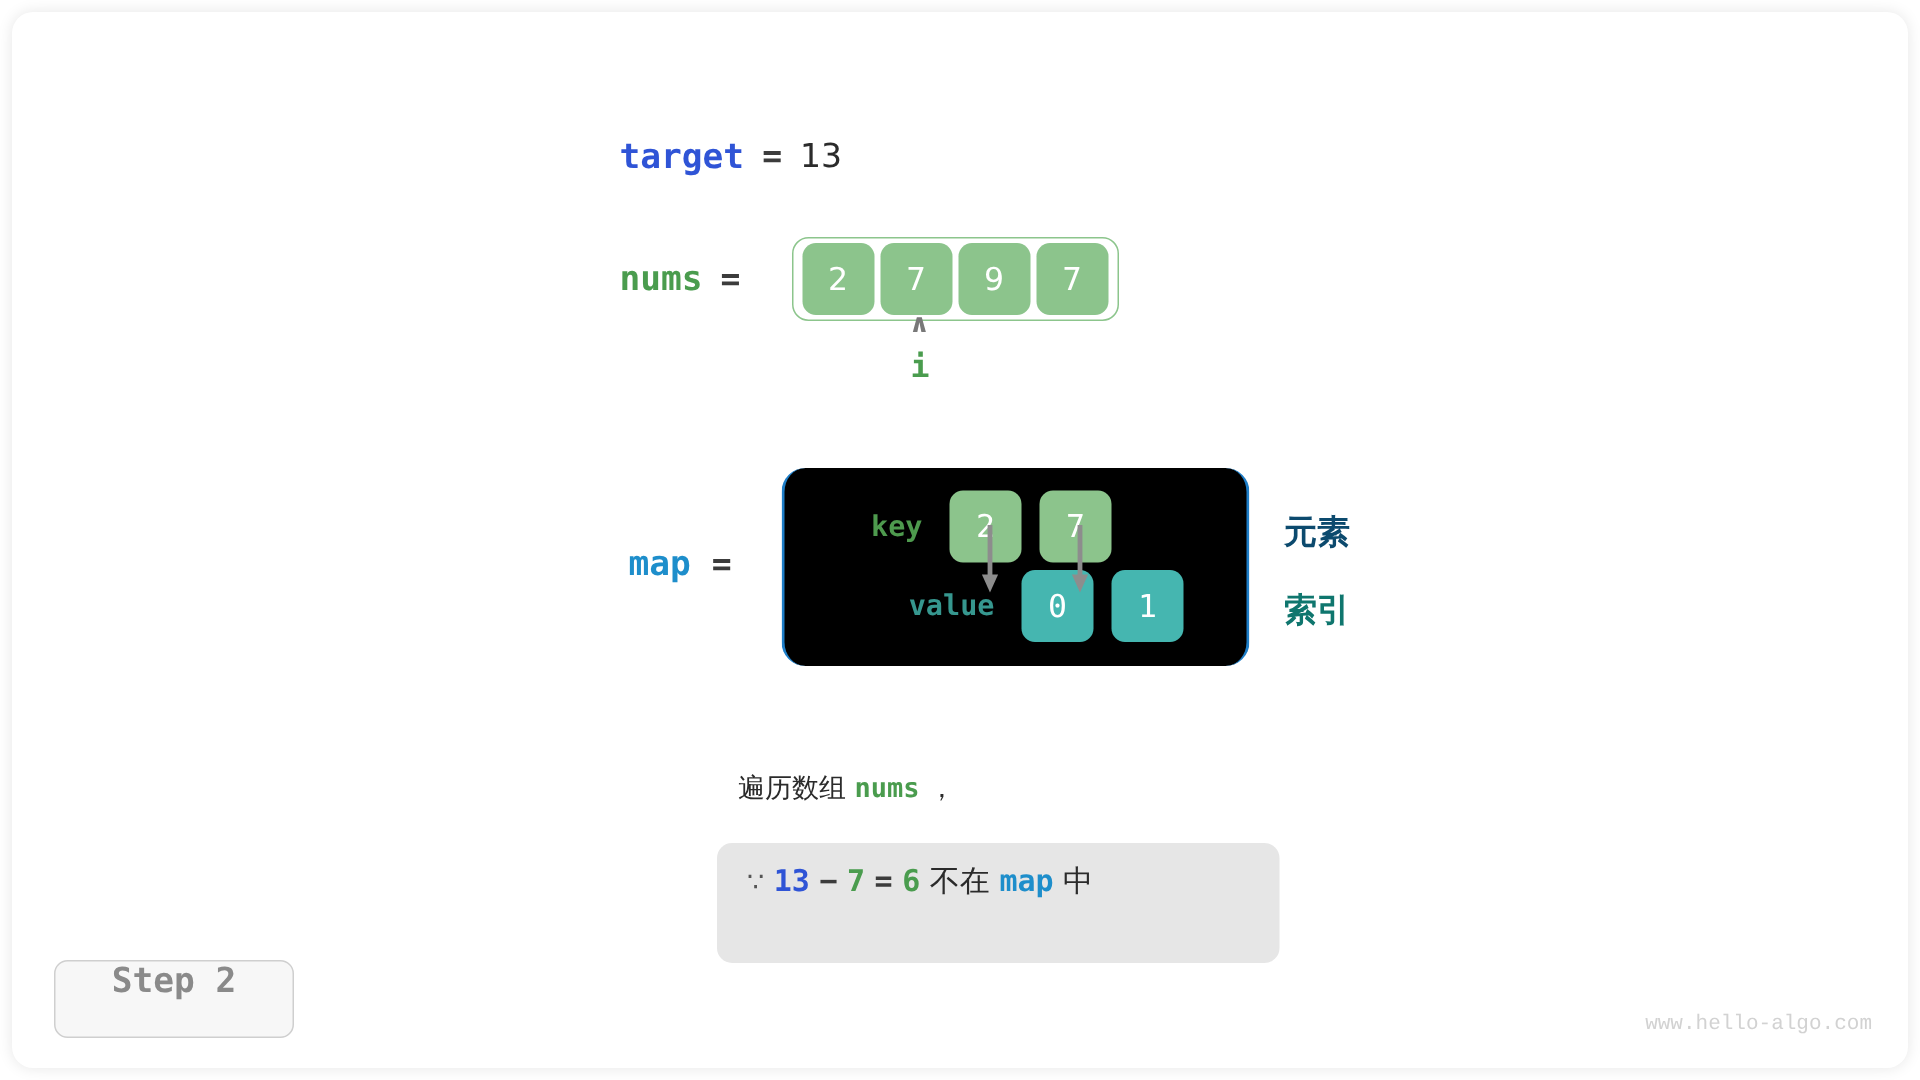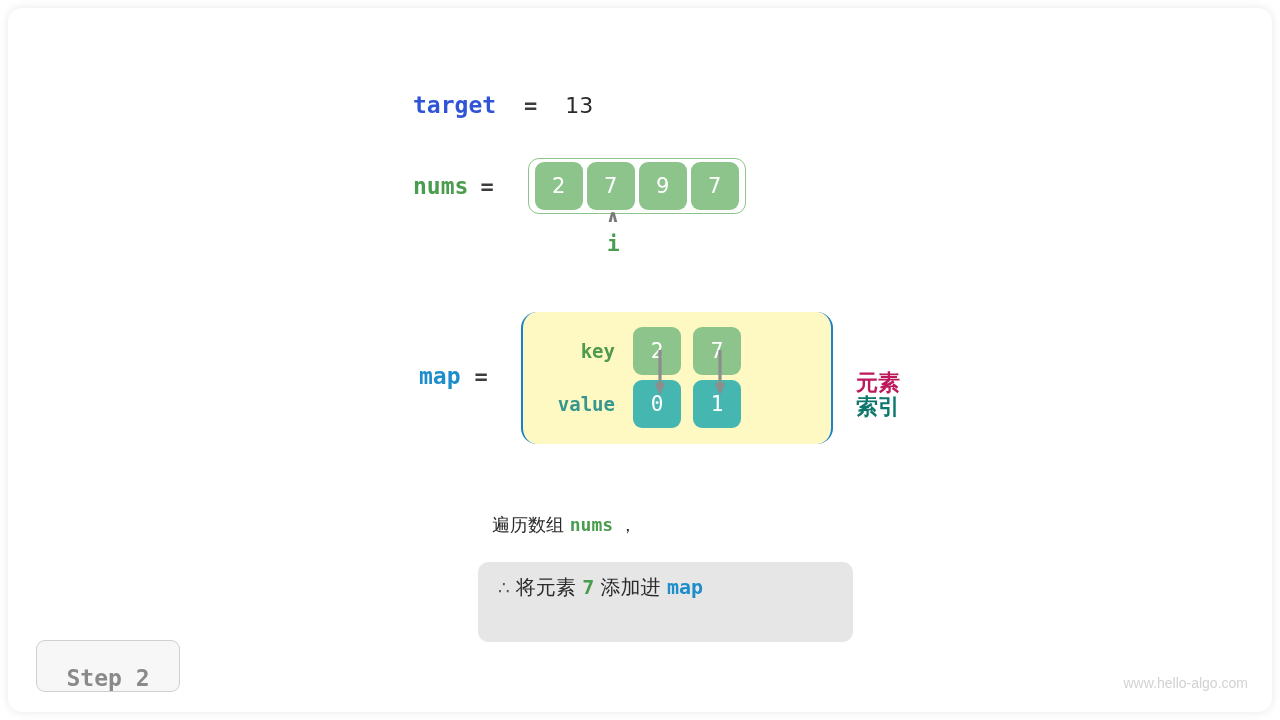--- a/index.html
+++ b/index.html
@@ -30,22 +30,22 @@
     border-radius: 14px;
     box-shadow: 0 0 10px rgba(0,0,0,0.10);
   }
 
   
   .target-row {
     position: absolute;
     left: 413px;
     top: 92px;
     display: flex;
-    align-items: center;
-    gap: 28px;
+    align-items: flex-start;
+    gap: 12px;
     white-space: nowrap;
   }
   .var-target {
     font-family: "DejaVu Sans Mono", monospace;
     font-weight: bold;
     font-size: 23px;
     color: #2f54d6;
   }
   .eq {
     font-family: "DejaVu Sans Mono", monospace;
@@ -132,21 +132,21 @@
     font-size: 23px;
     color: #1e8ecb;
   }
 
   .map-box {
     position: absolute;
     left: 521px;
     top: 312px;
     width: 312px;
     height: 132px;
-    background: #fef9c3;
+    background: #000000;
     border-radius: 16px;
     border-left: 2.4px solid #1e7ec8;
     border-right: 2.4px solid #1e7ec8;
     box-sizing: border-box;
   }
   .map-rows {
     position: absolute;
     left: 0;
     top: 0;
     width: 100%;
@@ -166,21 +166,21 @@
   .row-label {
     width: 110px;
     text-align: right;
     padding-right: 18px;
     box-sizing: border-box;
     font-family: "DejaVu Sans Mono", monospace;
     font-weight: bold;
     font-size: 19px;
   }
   .row-label.key-label   { color: #4e9a4e; }
-  .row-label.value-label { color: #36978f; }
+  .row-label.value-label { color: #36978f; margin-left: 48px; }
 
   .map-cells {
     display: flex;
     gap: 12px;
   }
   .map-cell {
     width: 48px;
     height: 48px;
     border-radius: 9px;
     display: flex;
@@ -203,21 +203,21 @@
   .map-arrow svg { display: block; }
 
   
   .anno {
     position: absolute;
     font-family: "DejaVu Sans", sans-serif;
     font-weight: bold;
     font-size: 22px;
     white-space: nowrap;
   }
-  .anno-element { left: 856px; top: 340px; color: #be185d; margin-top: 28px; }
+  .anno-element { left: 856px; top: 340px; color: #0c4a6e; }
   .anno-index   { left: 856px; top: 392px; color: #0f766e; }
 
   
   .traverse-line {
     position: absolute;
     left: 492px;
     top: 513px;
     font-family: "DejaVu Sans", sans-serif;
     font-size: 18px;
     color: #2b2b2b;
@@ -267,42 +267,42 @@
     font-family: "DejaVu Sans Mono", monospace;
     font-weight: bold;
     color: #3c3c3c;
   }
 
   
   .step-badge {
     position: absolute;
     left: 36px;
     top: 640px;
-    width: 144px;
+    width: 160px;
     height: 52px;
     background: #f7f7f7;
     border: 1.4px solid #cfcfcf;
     border-radius: 9px;
     display: flex;
-    align-items: flex-end;
+    align-items: flex-start;
     justify-content: center;
     box-sizing: border-box;
   }
   .step-badge span {
     font-family: "DejaVu Sans Mono", monospace;
     font-weight: bold;
     font-size: 23px;
     color: #8a8a8a;
   }
 
   .watermark {
     position: absolute;
     right: 32px;
     top: 675px;
-    font-family: Liberation Sans, sans-serif;
+    font-family: Liberation Mono, monospace;
     font-size: 14px;
     color: #d2d2d2;
     white-space: nowrap;
   }
 </style>
 </head>
 <body>
 
 <div id="canvas">
   <div class="card-frame"></div>
@@ -368,25 +368,29 @@
   <div class="anno anno-index">索引</div>
 
   <div class="traverse-line">
     <span>遍历数组</span>
     <span class="code-green">nums</span>
     <span>，</span>
   </div>
 
   <div class="note-box">
     <div class="note-line">
-      <span class="op-sym">∴</span>
-      <span>将元素</span>
+      <span class="op-sym">∵</span>
+      <span class="c-blue">13</span>
+      <span class="c-eq">−</span>
       <span class="c-green">7</span>
-      <span>添加进</span>
+      <span class="c-eq">=</span>
+      <span class="c-green">6</span>
+      <span>不在</span>
       <span class="c-map">map</span>
+      <span>中</span>
     </div>
   </div>
 
   <div class="step-badge">
     <span>Step 2</span>
   </div>
 
   <div class="watermark">www.hello-algo.com</div>
 </div>
 

